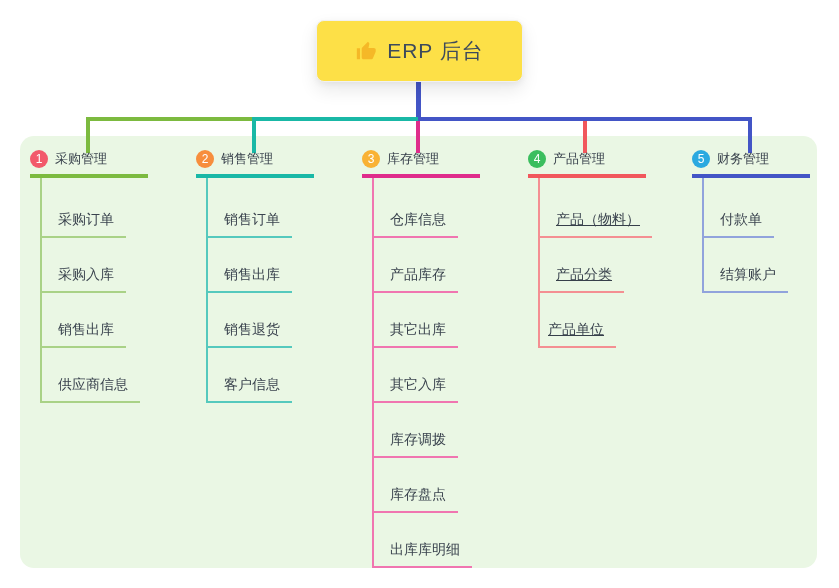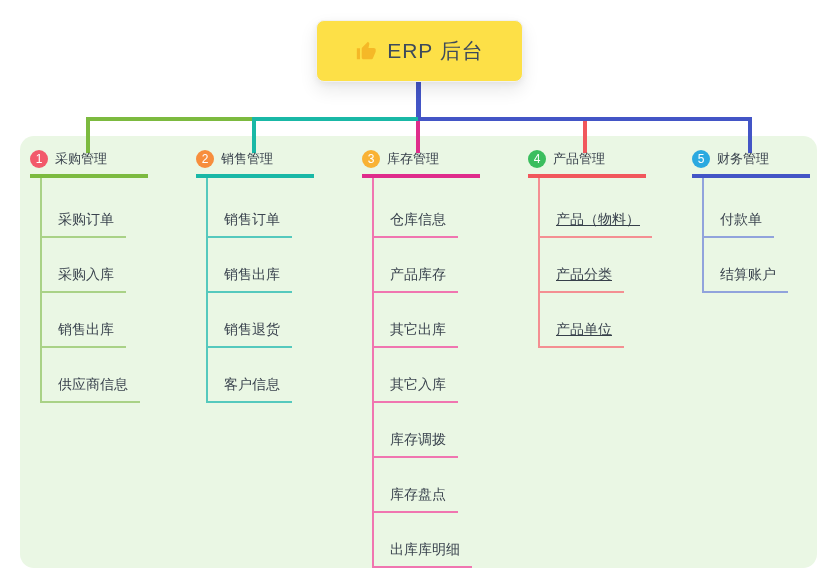--- a/index.html
+++ b/index.html
@@ -159,21 +159,21 @@
     <div class="children" style="border-left-color: rgb(244, 143, 146); text-decoration: underline;">
   <div class="child">
     <span class="child-label" style="border-bottom-color: rgb(244, 143, 146);">产品（物料）</span>
   </div>
 
   <div class="child">
     <span class="child-label" style="border-bottom-color: rgb(244, 143, 146);">产品分类</span>
   </div>
 
   <div class="child">
-    <span class="child-label" style="border-bottom-color: rgb(244, 143, 146);">产品单位</span>
+    <span class="child-label" style="border-bottom-color: rgb(244, 143, 146); padding-left: 8px;">产品单位</span>
   </div>
 </div>
   </div>
 
   <div class="branch b5">
     <div class="branch-title" style="border-bottom-color: rgb(67, 85, 198);">
       <span class="badge" style="background: rgb(43, 169, 224);">5</span>
       <span class="branch-label">财务管理</span>
     </div>
     <div class="children" style="border-left-color: rgb(145, 163, 220);">

